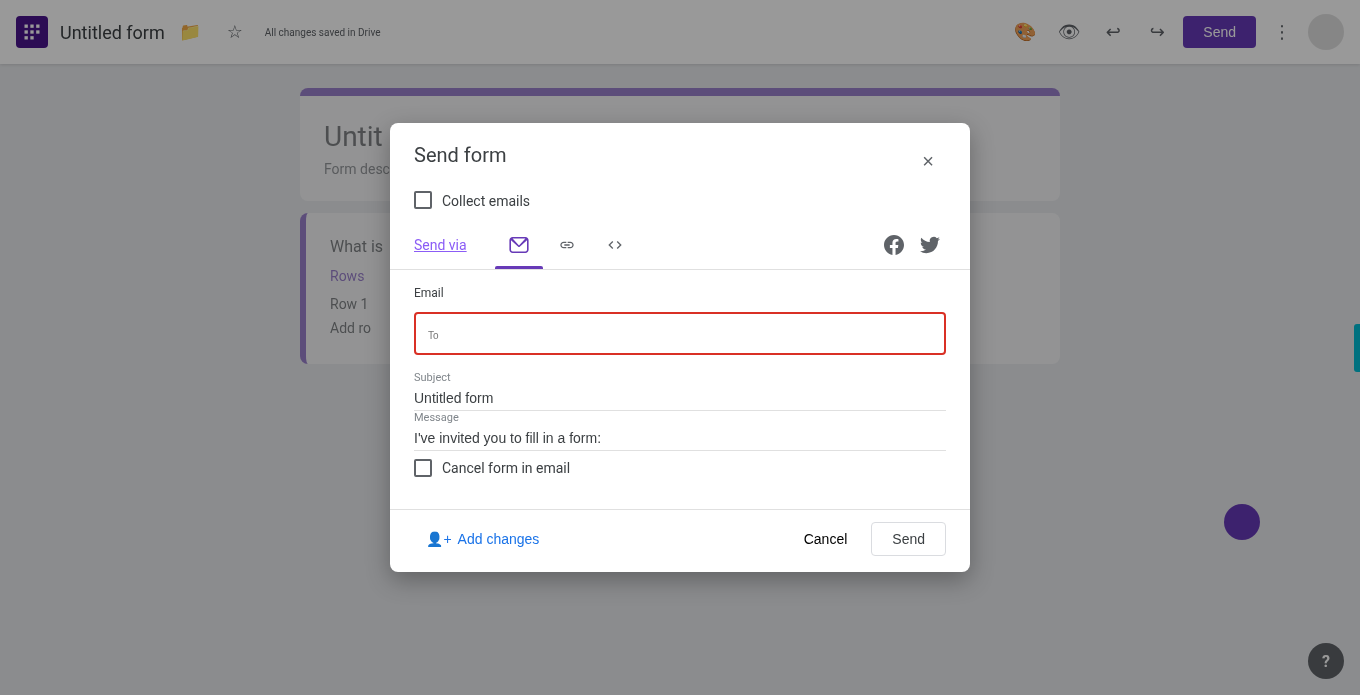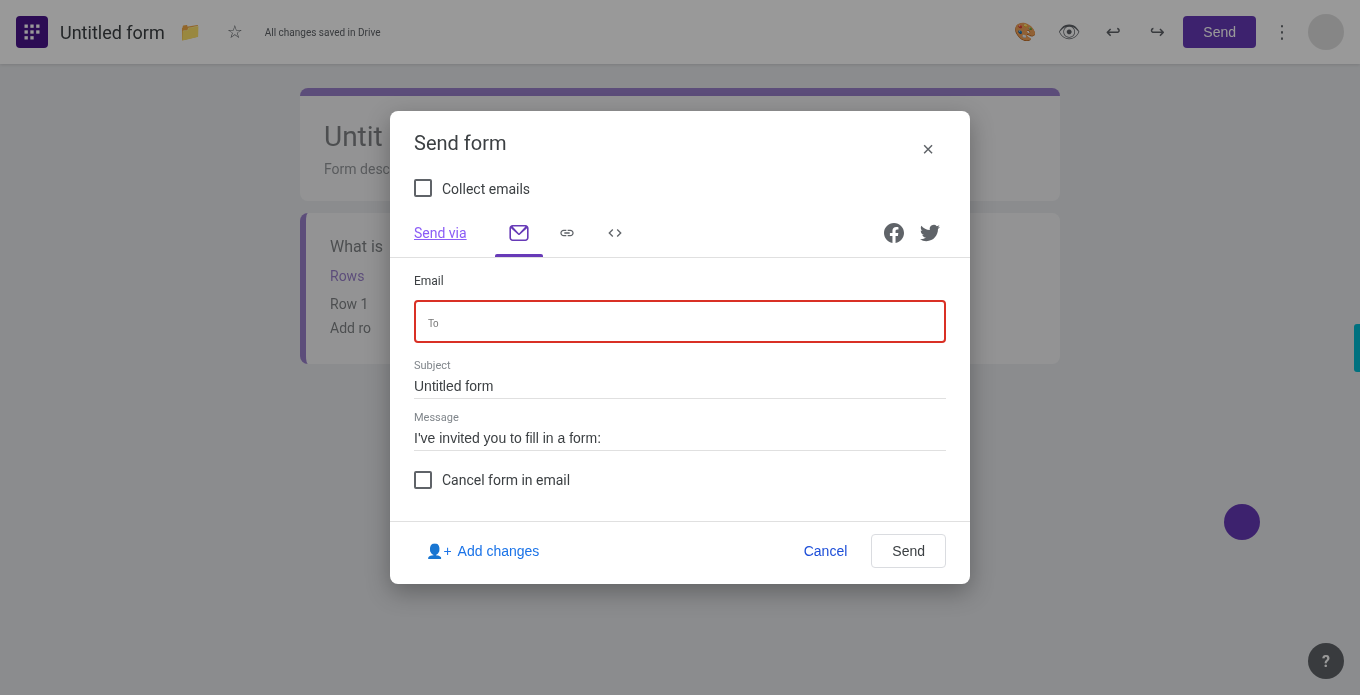--- a/index.html
+++ b/index.html
@@ -260,21 +260,21 @@
       width: 100%;
       border: none;
       outline: none;
       font-size: 10px;
       color: #3c4043;
       background: transparent;
     }
 
     
     .field-group {
-      margin-bottom: 12px;
+      margin-bottom: 0;
     }
     .field-label {
       font-size: 11px;
       color: #80868b;
       margin-bottom: 2px;
     }
     .field-input {
       width: 100%;
       border: none;
       border-bottom: 1px solid #e0e0e0;
@@ -314,21 +314,21 @@
       padding: 8px 12px;
       border-radius: 4px;
     }
     .footer-right {
       margin-left: auto;
       display: flex;
       gap: 8px;
       align-items: center;
     }
     .cancel-btn {
-      color: #1d4ed8;
+      color: #000000;
       font-size: 14px;
       font-weight: 500;
       border: none;
       background: transparent;
       cursor: pointer;
       padding: 8px 16px;
       border-radius: 4px;
     }
     .dialog-send-btn {
       background: white;

